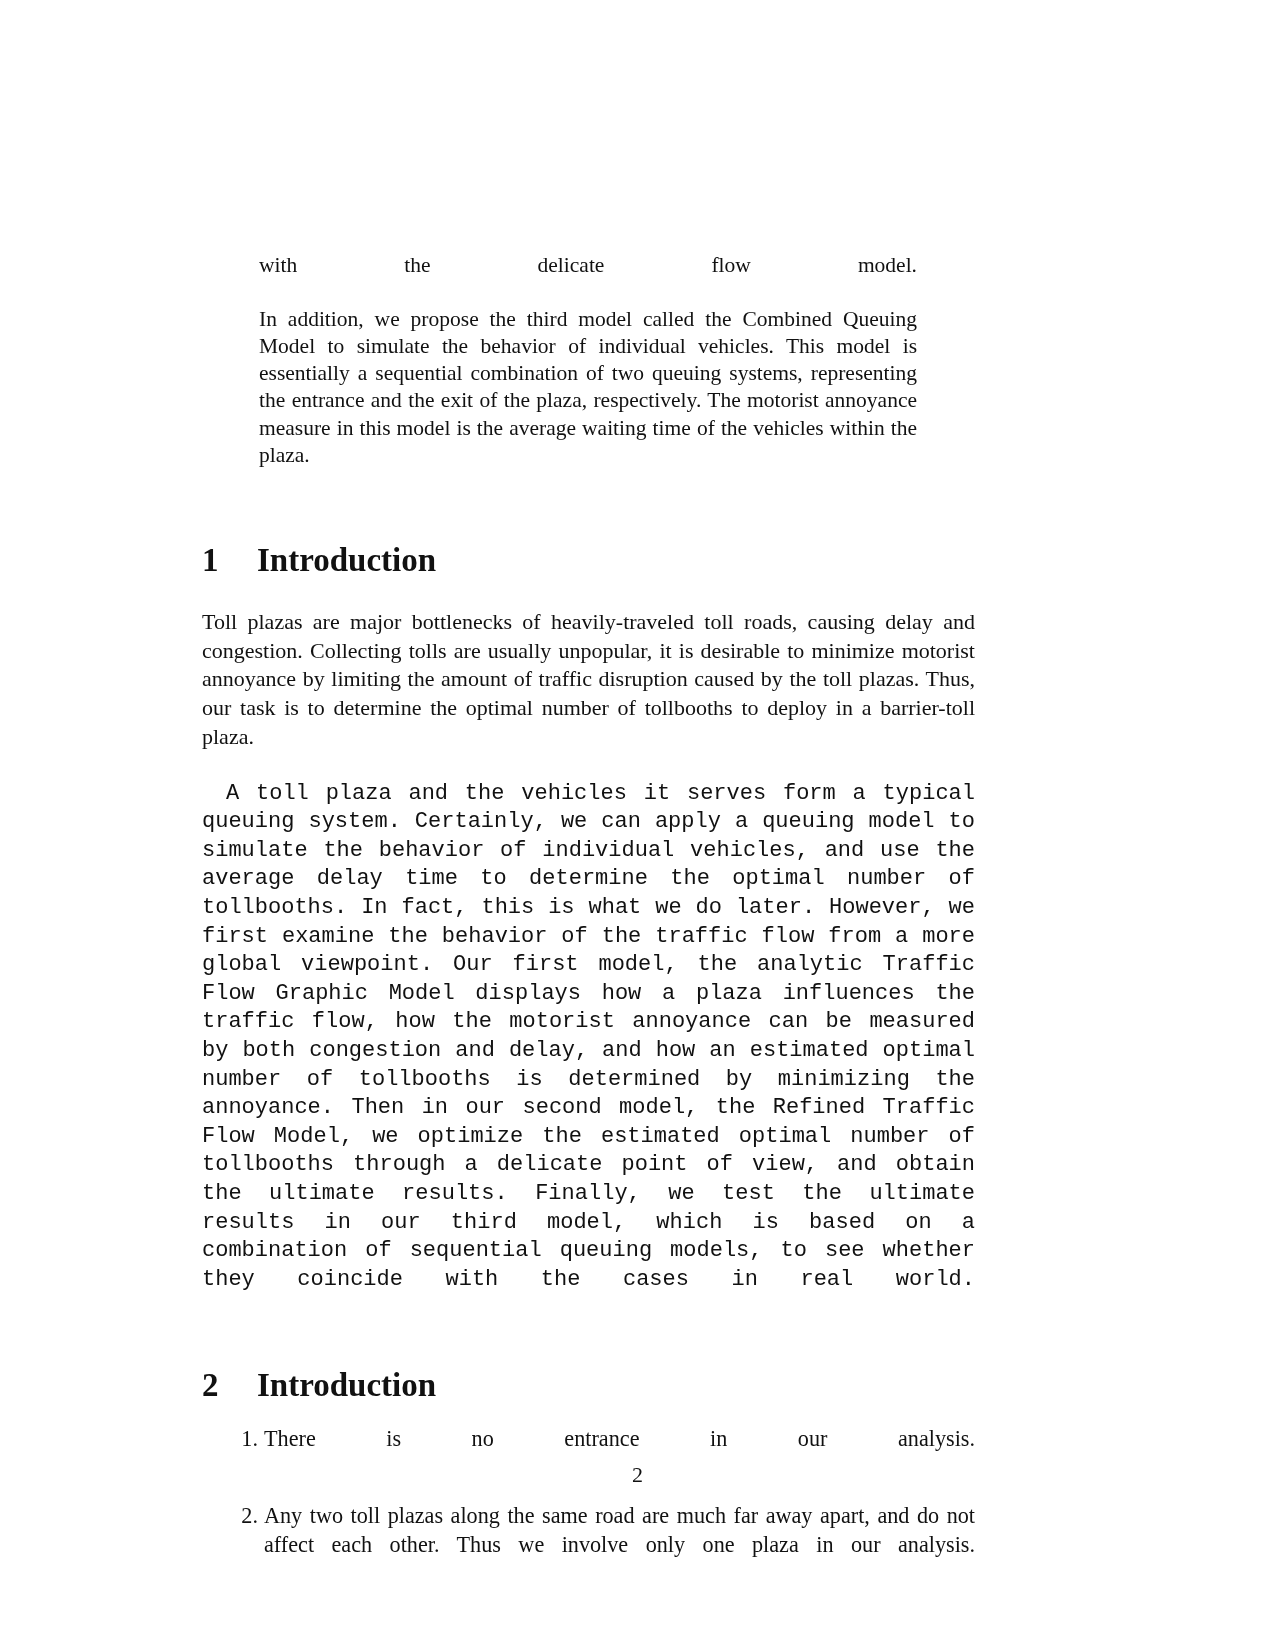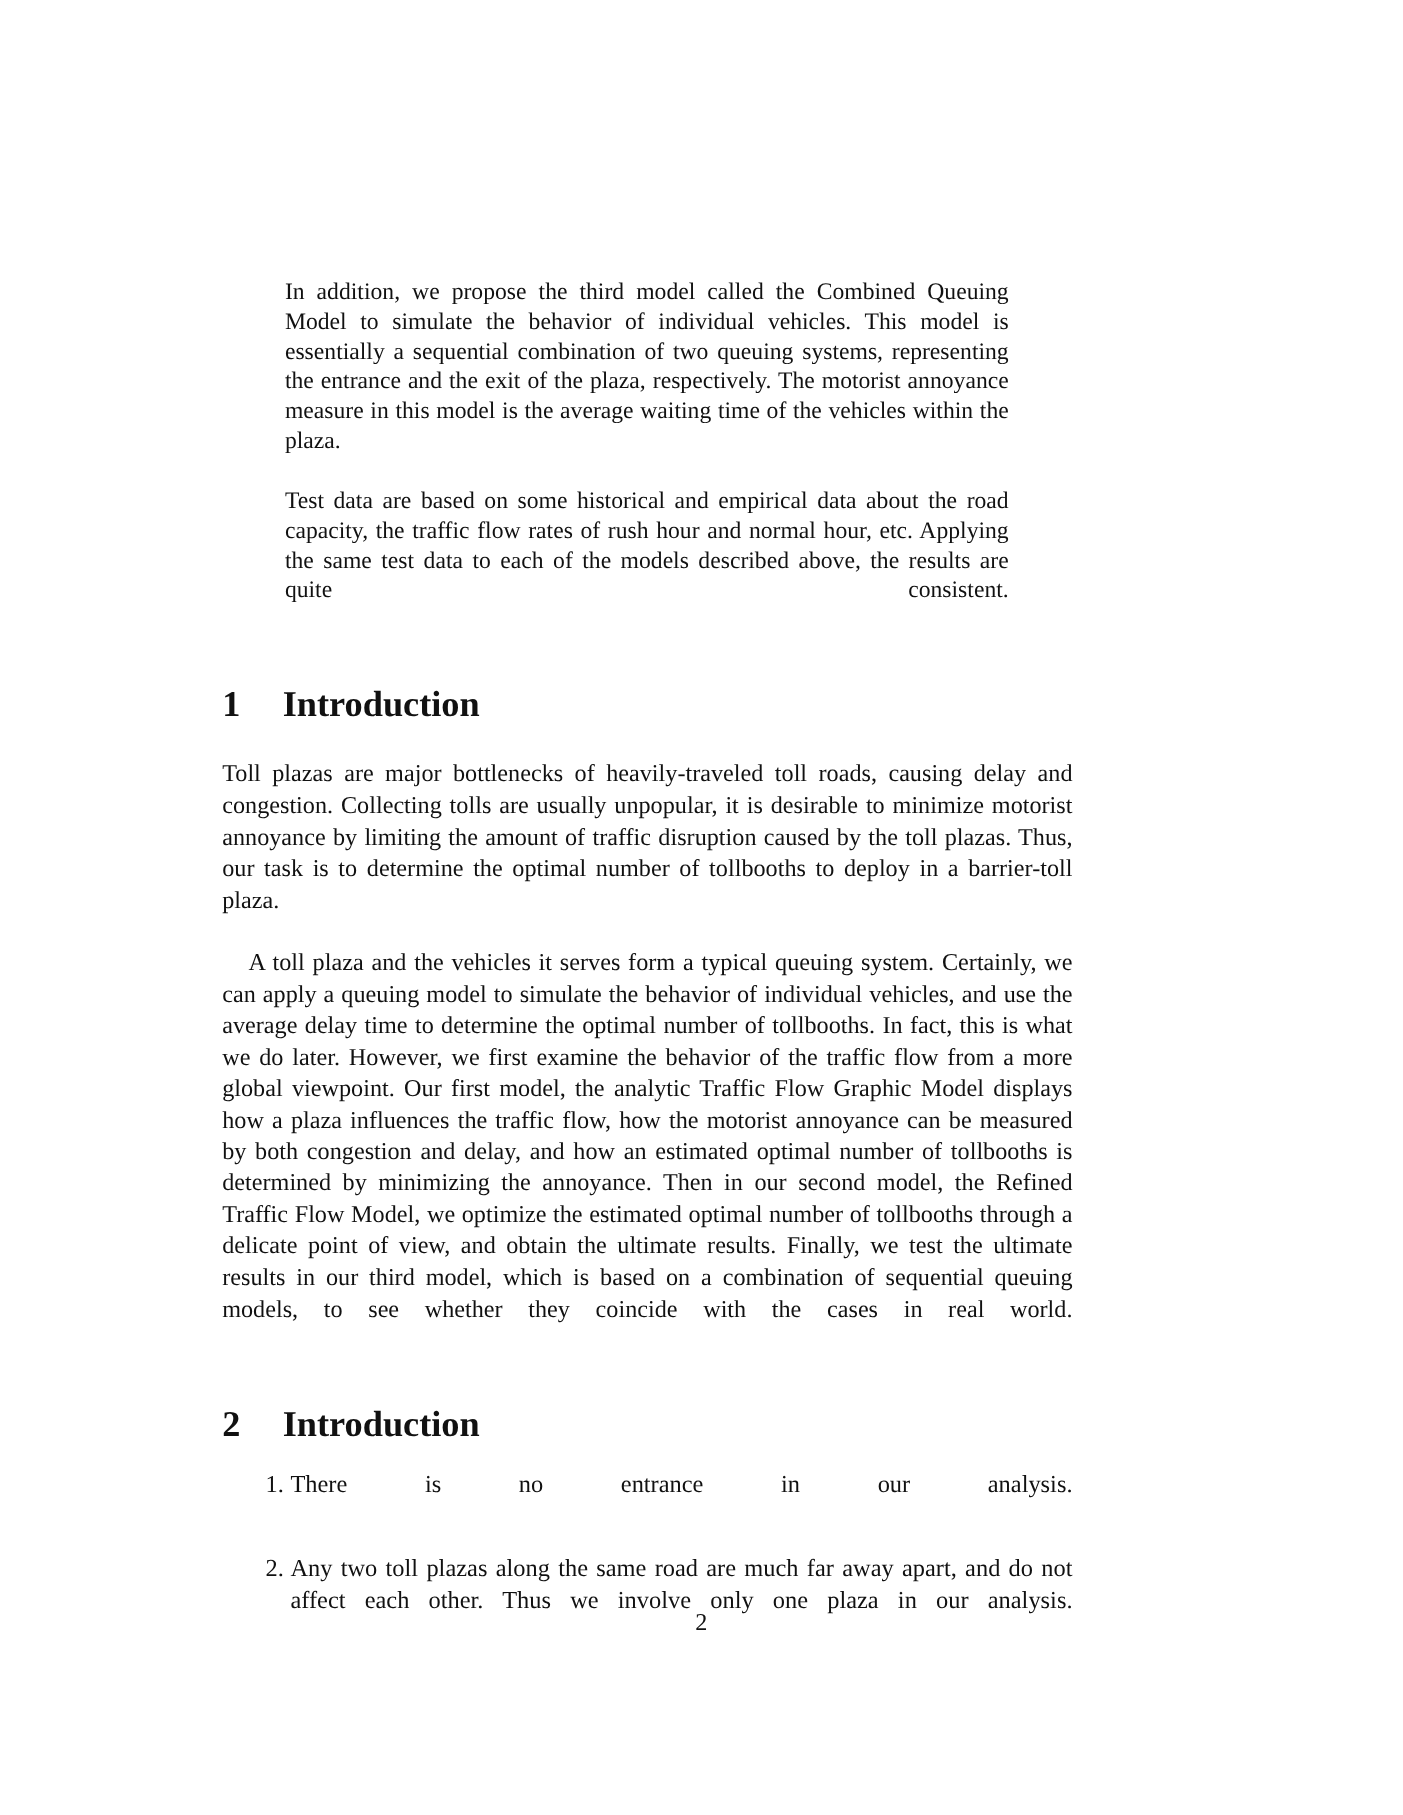--- a/index.html
+++ b/index.html
@@ -73,21 +73,21 @@
   
   .body-par {
     font-size: 22px;
     line-height: 28.6px;
     text-align: justify;
     text-justify: inter-word;
     margin: 0;
     -webkit-hyphens: none;
     hyphens: none;
   }
-  .body-par.indent { text-indent: 24px; }
+  .body-par.indent { text-indent: 24px; font-family: Liberation Mono, monospace; }
 
   
   ol.assumption-list {
     margin: 0;
     padding: 0;
     list-style: none;
     font-size: 22.2px;
     line-height: 28.6px;
   }
   ol.assumption-list li {
@@ -128,22 +128,22 @@
   }
 </style>
 </head>
 <body>
 
 <div class="page">
 
   <div class="text-block">
 
     <div class="abstract-block">
+      <p>with the delicate flow model.</p>
       <p>In addition, we propose the third model called the Combined Queuing Model to simulate the behavior of individual vehicles. This model is essentially a sequential combination of two queuing systems, representing the entrance and the exit of the plaza, respectively. The motorist annoyance measure in this model is the average waiting time of the vehicles within the plaza.</p>
-      <p>Test data are based on some historical and empirical data about the road capacity, the traffic flow rates of rush hour and normal hour, etc. Applying the same test data to each of the models described above, the results are quite consistent.</p>
     </div>
 
     <div id="intro-heading-wrap">
       <div class="section-heading">
         <span class="sec-num">1</span>
         <span class="sec-title">Introduction</span>
       </div>
     </div>
 
     <p class="body-par">Toll plazas are major bottlenecks of heavily-traveled toll roads, causing delay and congestion. Collecting tolls are usually unpopular, it is desirable to minimize motorist annoyance by limiting the amount of traffic disruption caused by the toll plazas. Thus, our task is to determine the optimal number of tollbooths to deploy in a barrier-toll plaza.</p>

